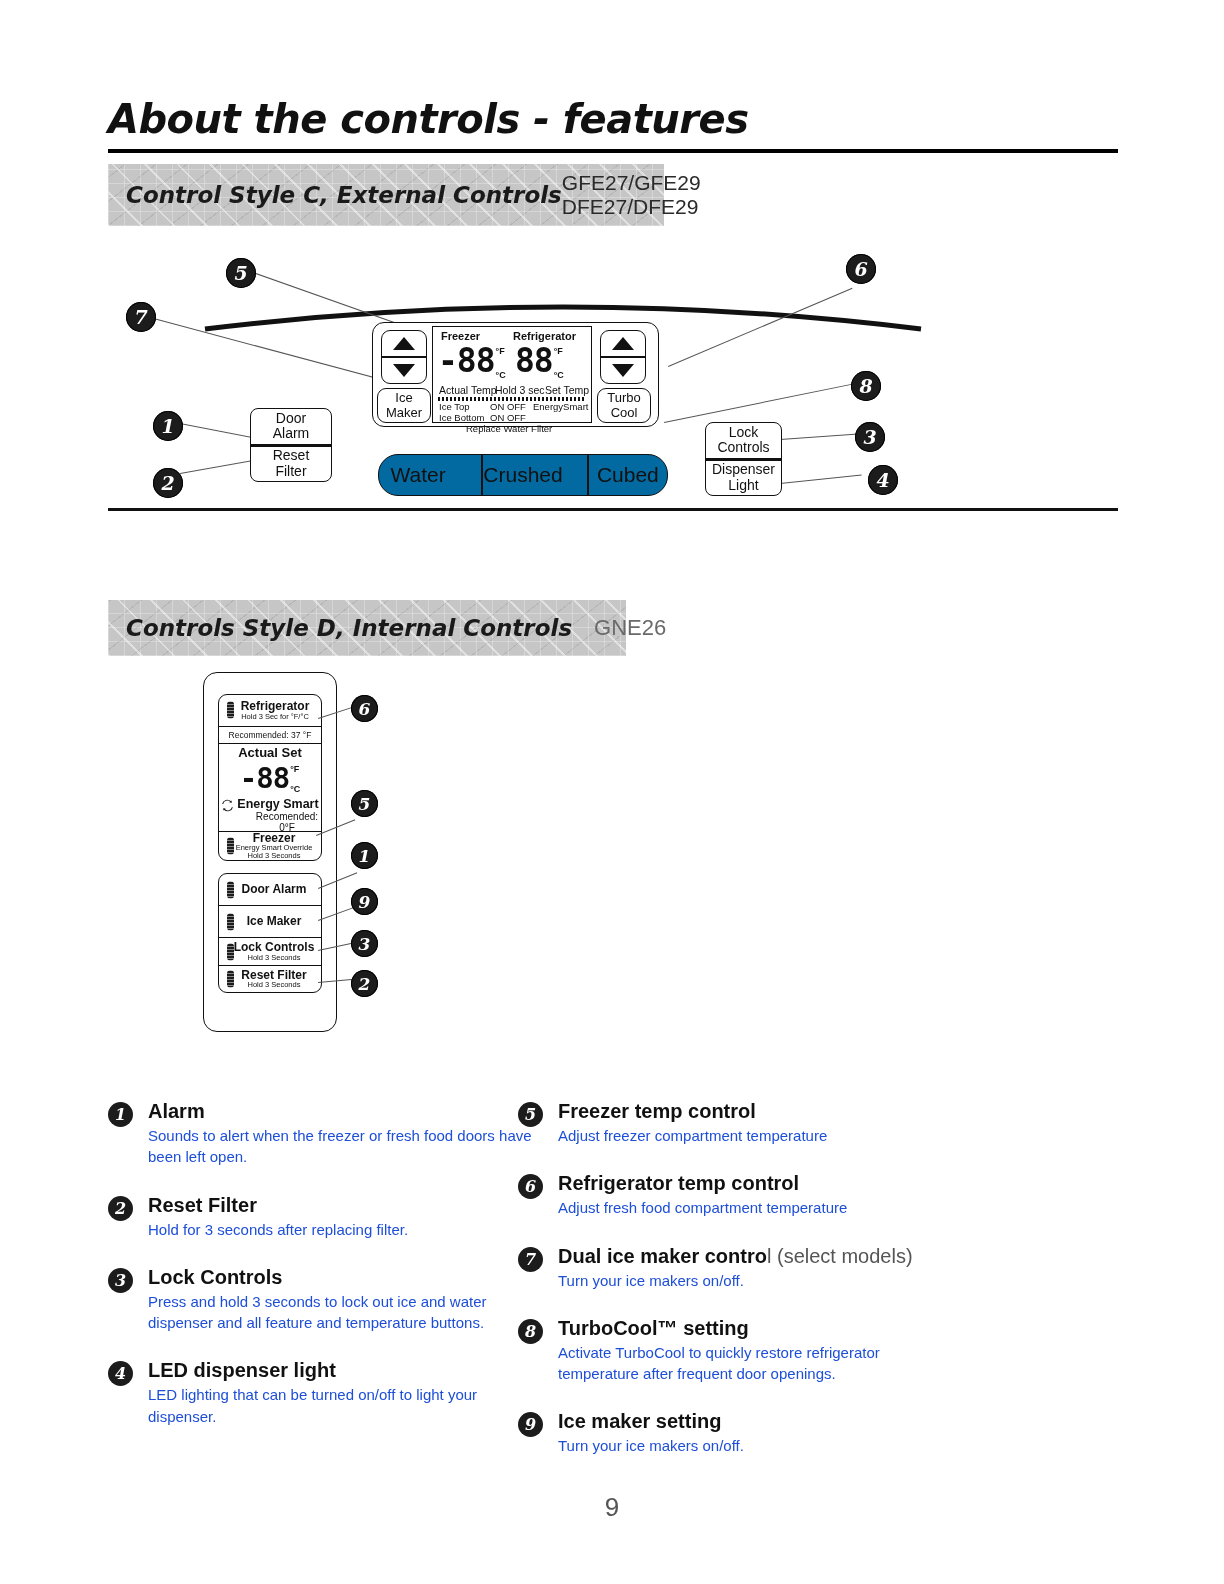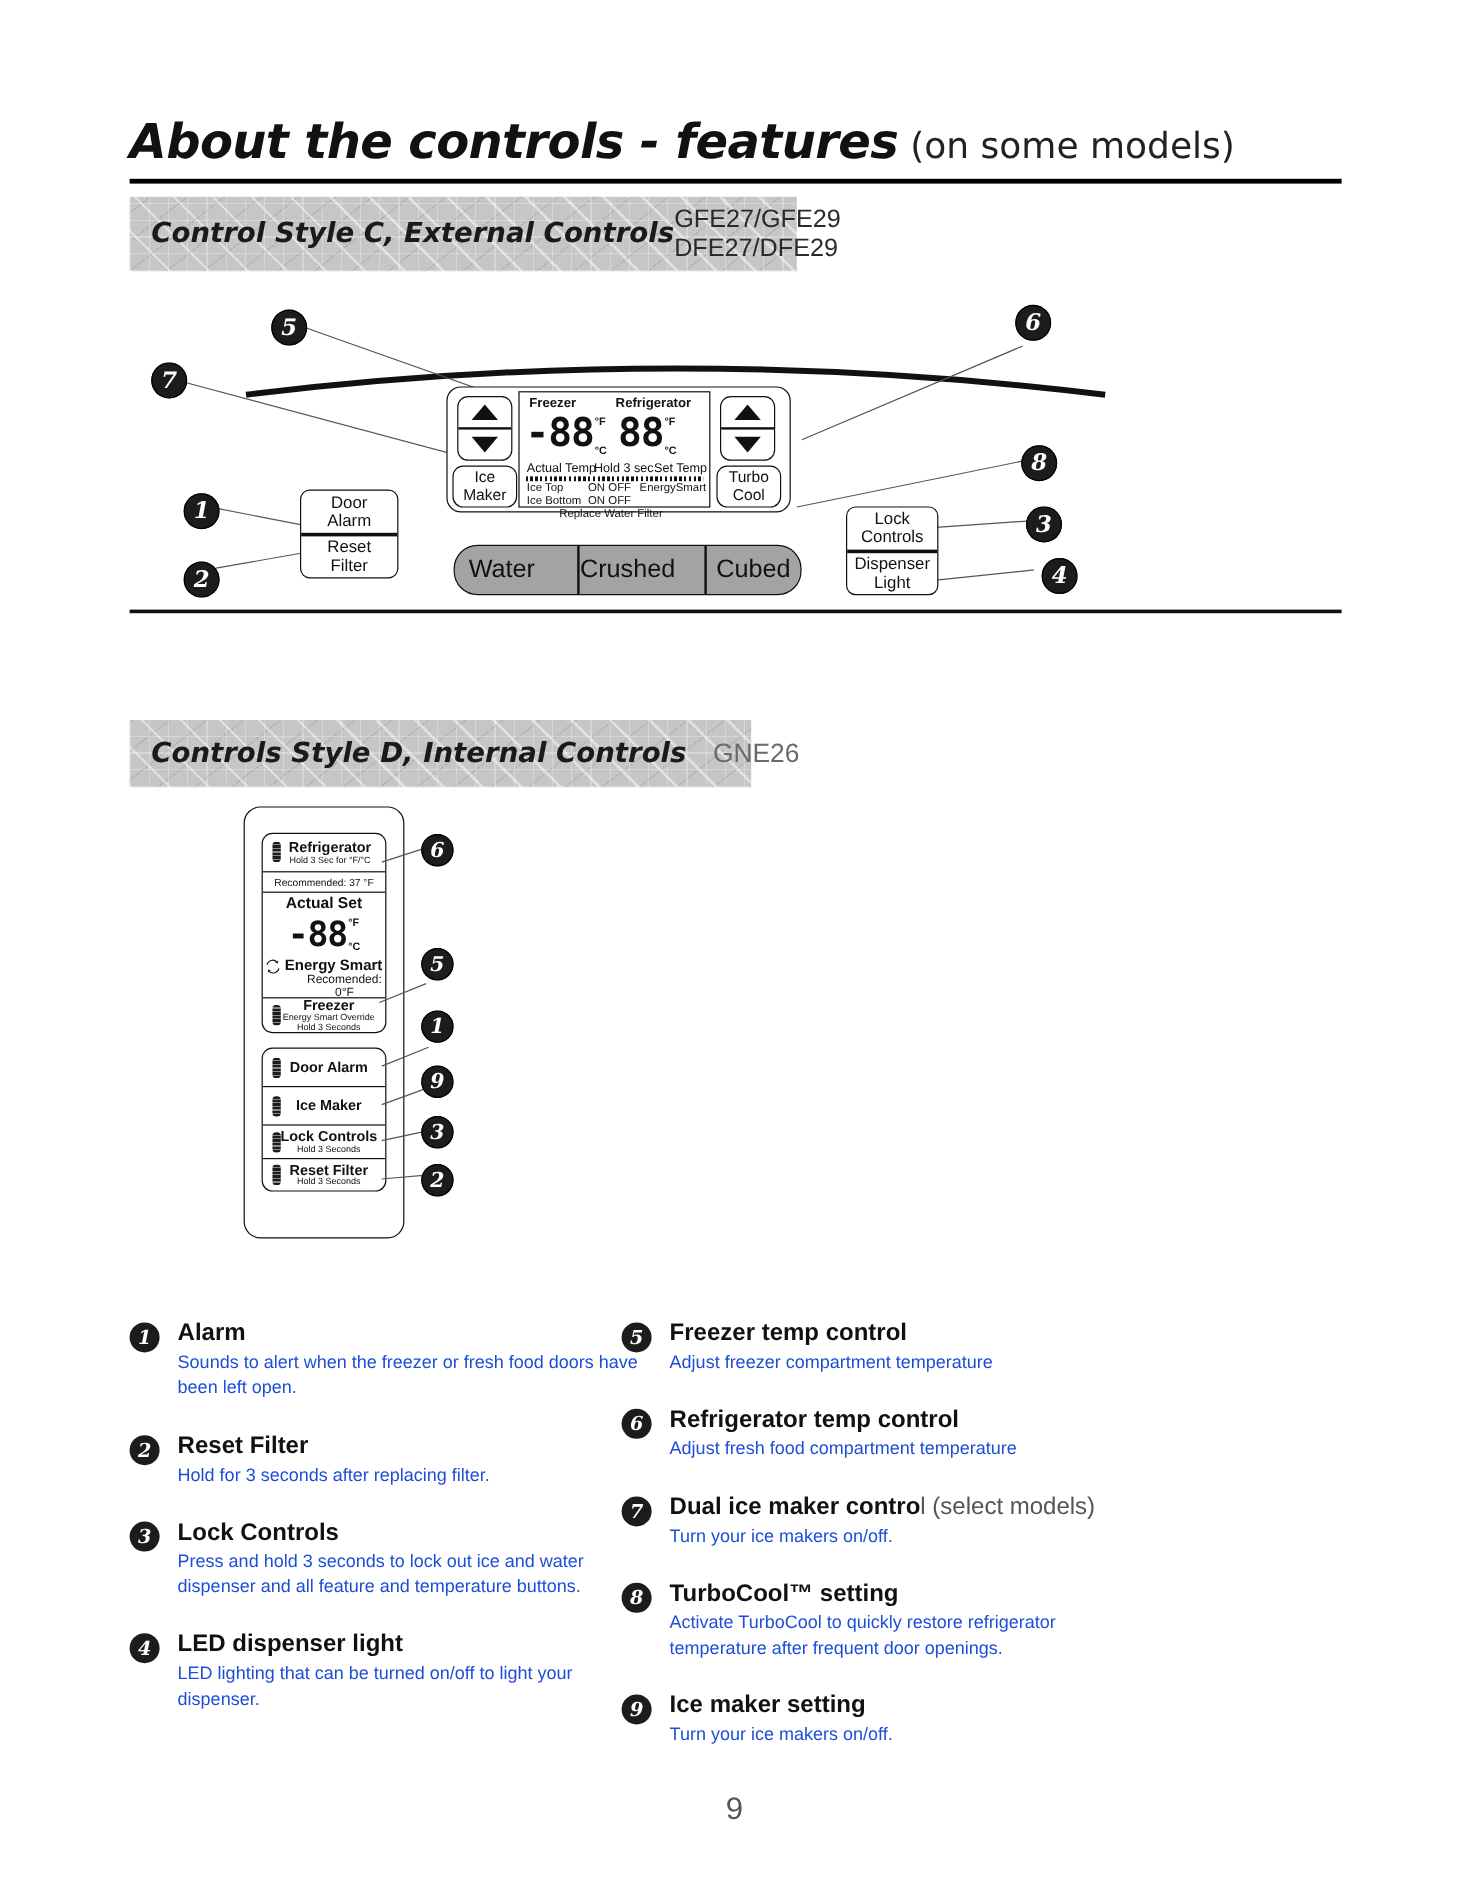--- a/index.html
+++ b/index.html
@@ -90,21 +90,21 @@
     font-family:"DejaVu Sans Mono",monospace;font-weight:bold;font-size:33px;
     letter-spacing:-1px;line-height:.95;color:#111;
   }
   .seg-units{display:flex;flex-direction:column;justify-content:space-between;height:34px;
     font-size:9px;font-weight:bold;margin-left:1px;padding-top:1px;}
   .disp-row{position:absolute;font-size:9.5px;line-height:1.25;}
   .hatch-rule{position:absolute;height:4px;background:
       repeating-linear-gradient(90deg,#111 0 2px,#fff 2px 4px);}
   #dispenser-c{
     position:absolute;left:270px;top:218px;width:288px;height:40px;
-    border:1.6px solid #111;border-radius:20px;background:#a3a3a3;display:flex;
+    border:1.6px solid #111;border-radius:20px;background:#0369a1;display:flex;
   }
   #dispenser-c .dcell{
     flex:1;display:flex;align-items:center;justify-content:center;font-size:21px;
   }
   #dispenser-c .dcell + .dcell{border-left:2.6px solid #111;margin-left:24px;}
   #rule-c{position:absolute;left:0;top:272px;width:1010px;height:3px;background:#111;}
 
   
   #diagram-d{position:absolute;left:108px;top:660px;width:600px;height:390px;}
   #body-d{
@@ -152,21 +152,20 @@
   }
 </style>
 </head>
 <body>
 
 <div class="page">
 
   <div id="title-block">
     <div id="title-line">
       <span class="title-main">About the controls - features</span>
-      <span class="title-sub">(on some models)</span>
     </div>
     <div id="title-rule"></div>
   </div>
 
   <div class="band" id="band-c">
     <span class="band-title">Control Style C, External Controls</span>
     <span class="band-models">
       <span>GFE27/GFE29</span><br>
       <span>DFE27/DFE29</span>
     </span>

